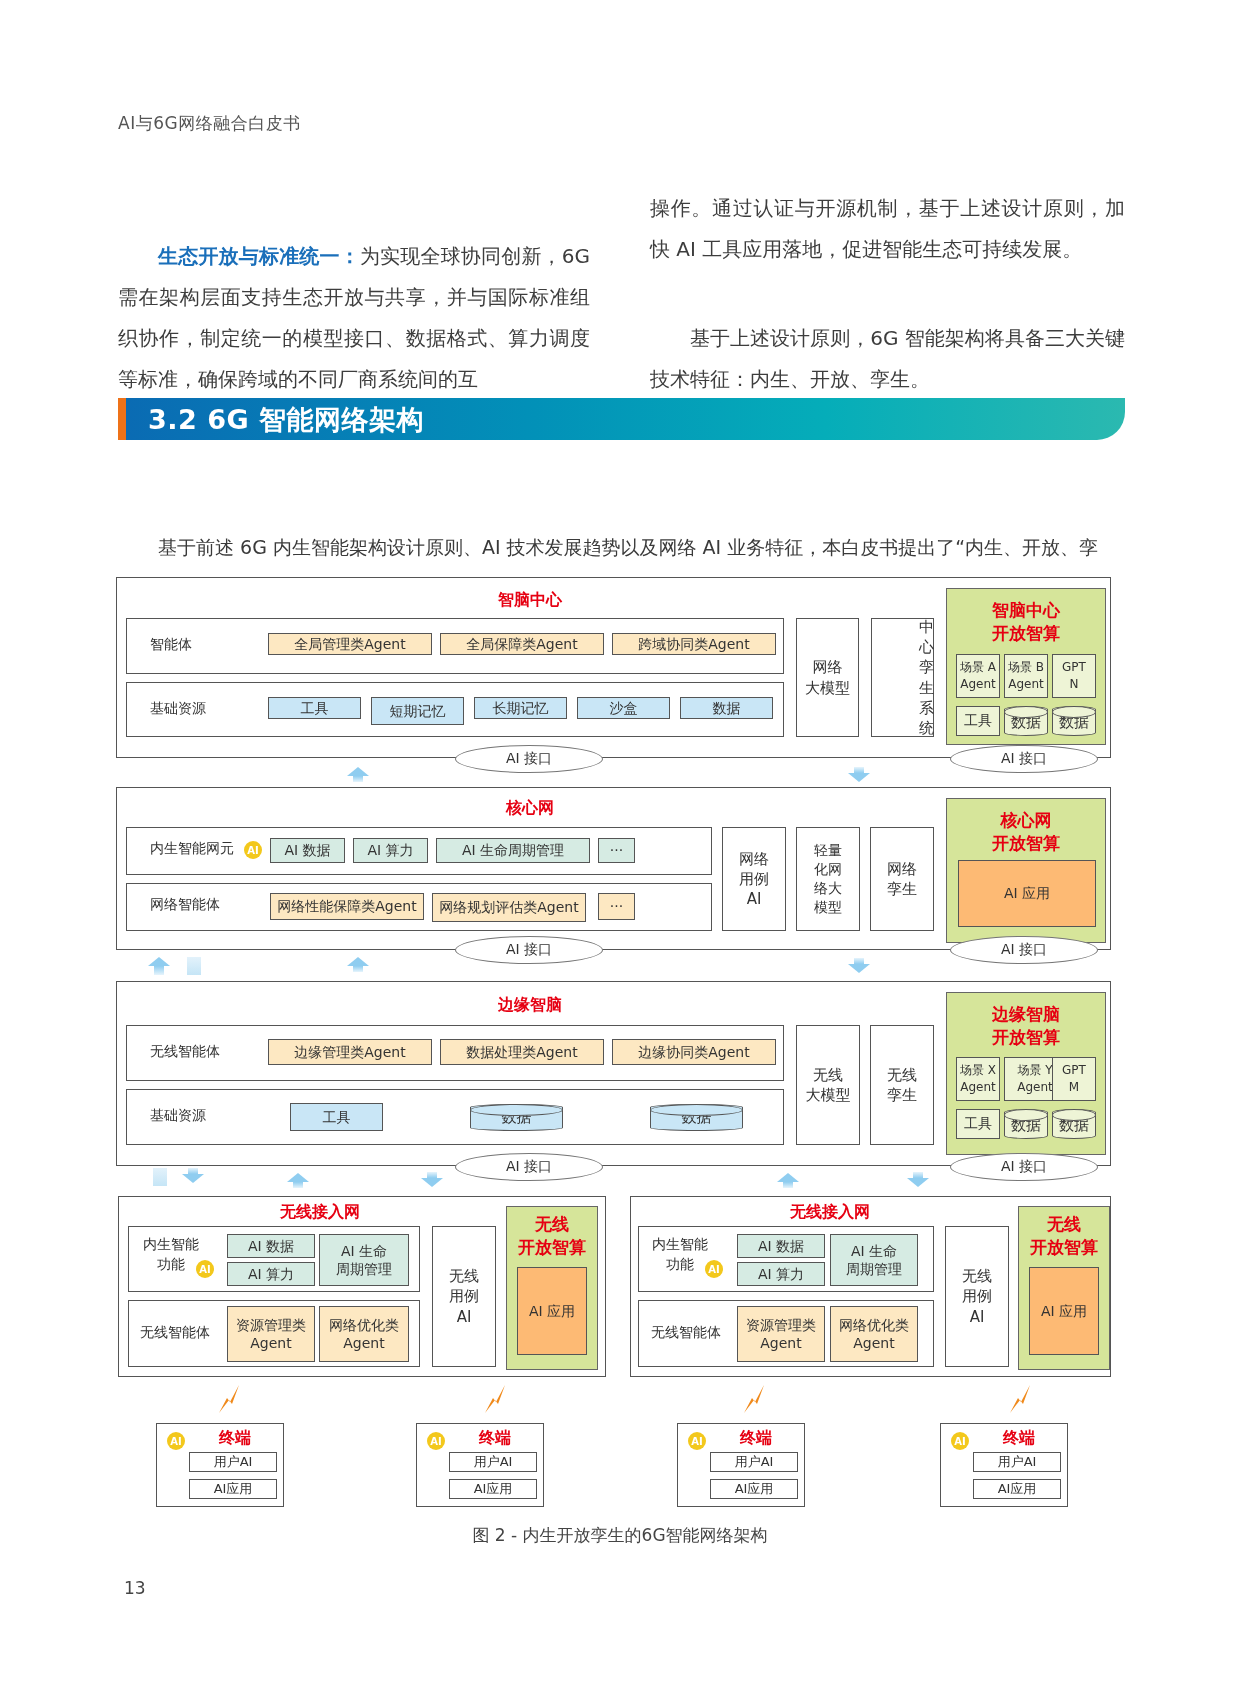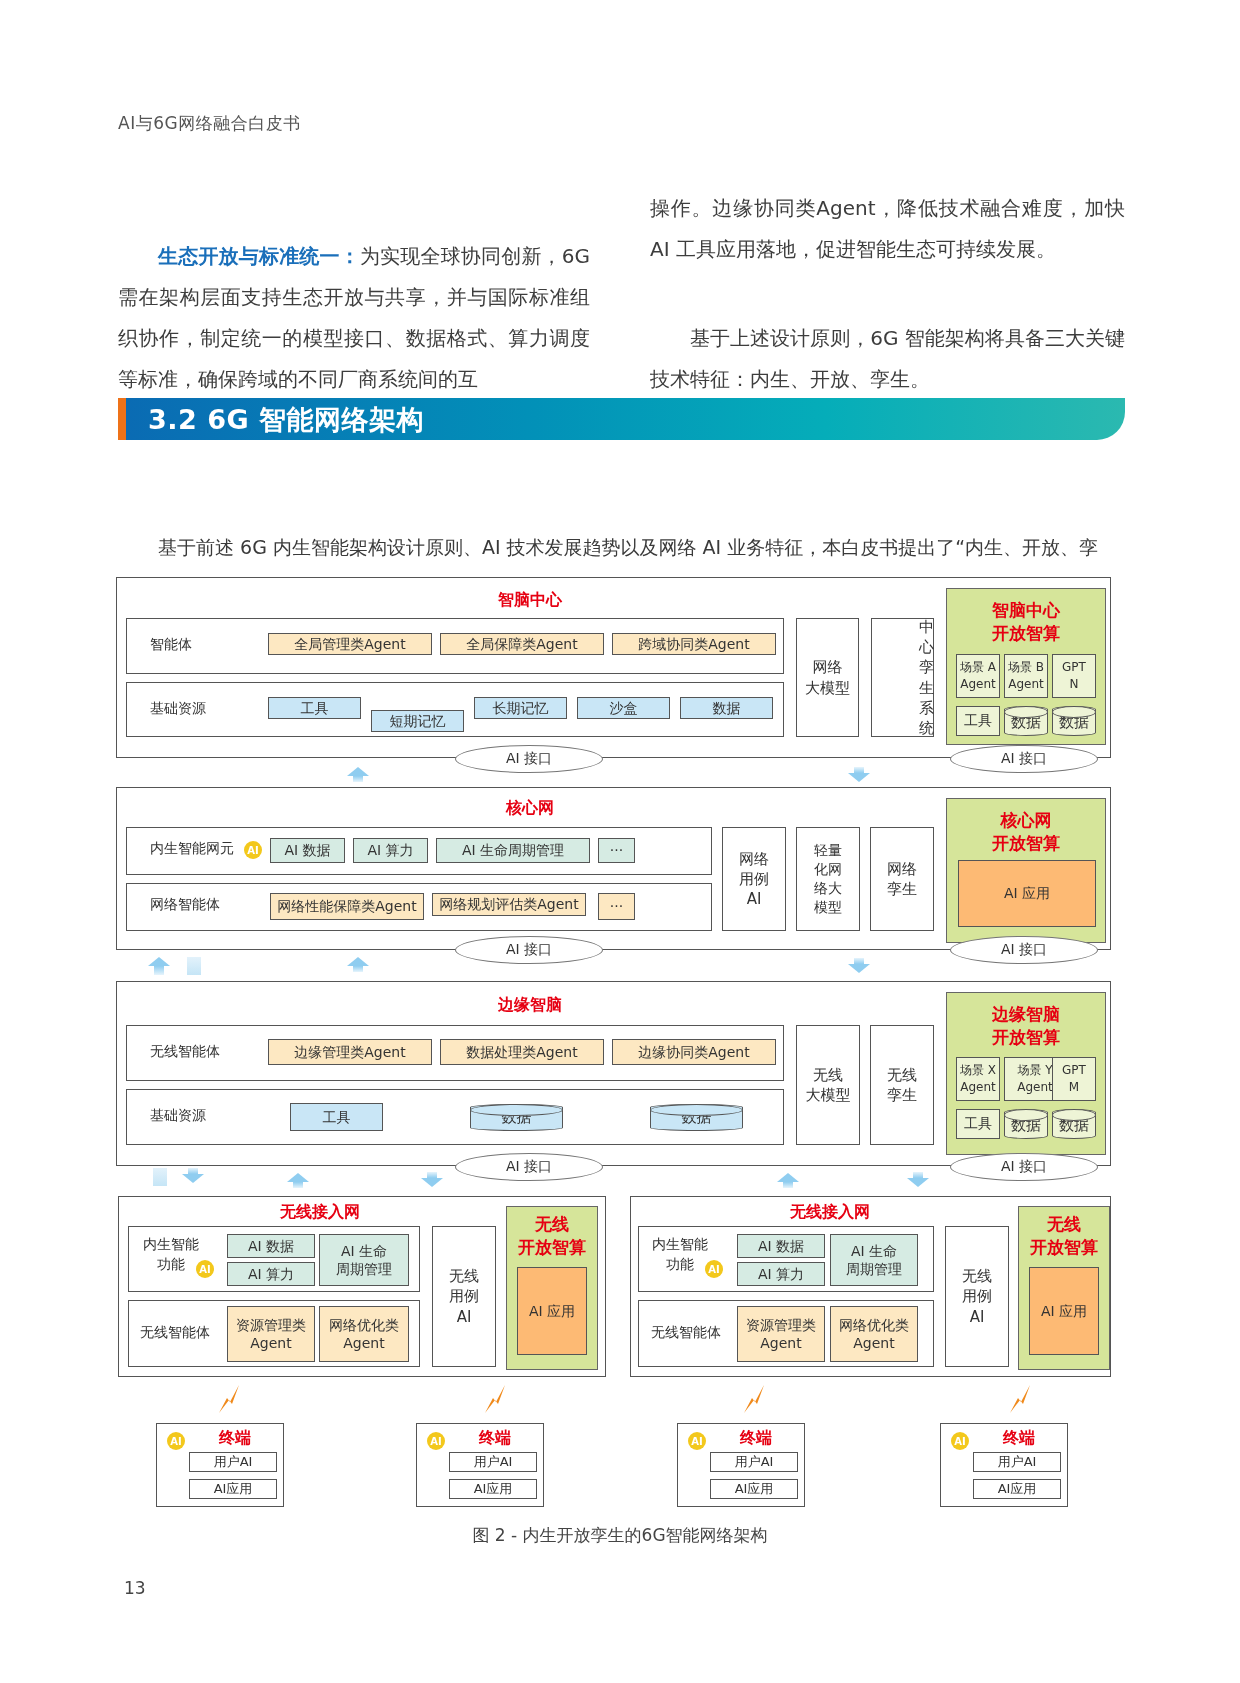--- a/index.html
+++ b/index.html
@@ -52,21 +52,21 @@
 </style>
 </head>
 <body>
 
 <div class="abs running-header">AI与6G网络融合白皮书</div>
 
 <div class="abs para col-left indent">
   <span class="lead">生态开放与标准统一：</span><span>为实现全球协同创新，6G 需在架构层面支持生态开放与共享，并与国际标准组织协作，制定统一的模型接口、数据格式、算力调度等标准，确保跨域的不同厂商系统间的互</span>
 </div>
 <div class="abs para col-right">
-  <div>操作。边缘协同类Agent，降低技术融合难度，加快 AI 工具应用落地，促进智能生态可持续发展。</div>
+  <div>操作。通过认证与开源机制，基于上述设计原则，加快 AI 工具应用落地，促进智能生态可持续发展。</div>
   <div class="indent">基于上述设计原则，6G 智能架构将具备三大关键技术特征：内生、开放、孪生。</div>
 </div>
 
 <div class="abs section-bar">
   <div class="section-title">3.2 6G 智能网络架构</div>
 </div>
 
 <div class="abs intro indent">基于前述 6G 内生智能架构设计原则、AI 技术发展趋势以及网络 AI 业务特征，本白皮书提出了“内生、开放、孪生”的 6G 智能网络架构。</div>
 
 <div class="abs" style="left:0;top:0;width:1240px;height:1683px;pointer-events:none;">
@@ -74,21 +74,21 @@
   <div class="box" style="left:116px;top:577px;width:995px;height:181px;"></div>
   <div class="layer-title" style="left:430px;top:590px;width:200px;">智脑中心</div>
   <div class="box" style="left:126px;top:618px;width:658px;height:56px;"></div>
   <div class="row-label" style="left:150px;top:636px;">智能体</div>
   <div class="chip agent" style="left:268px;top:633px;width:164px;height:22px;">全局管理类Agent</div>
   <div class="chip agent" style="left:440px;top:633px;width:164px;height:22px;">全局保障类Agent</div>
   <div class="chip agent" style="left:612px;top:633px;width:164px;height:22px;">跨域协同类Agent</div>
   <div class="box" style="left:126px;top:682px;width:658px;height:55px;"></div>
   <div class="row-label" style="left:150px;top:700px;">基础资源</div>
   <div class="chip res" style="left:268px;top:697px;width:93px;height:22px;">工具</div>
-  <div class="chip res" style="left:371px;top:697px;width:93px;height:22px;margin-top:13px;">短期记忆</div>
+  <div class="chip res" style="left:371px;top:697px;width:93px;height:28px;">短期记忆</div>
   <div class="chip res" style="left:474px;top:697px;width:93px;height:22px;">长期记忆</div>
   <div class="chip res" style="left:577px;top:697px;width:93px;height:22px;">沙盒</div>
   <div class="chip res" style="left:680px;top:697px;width:93px;height:22px;">数据</div>
   <div class="vcol" style="left:796px;top:618px;width:63px;height:119px;white-space:pre-line;">网络
 大模型</div>
   <div class="vcol" style="left:871px;top:618px;width:63px;height:119px;white-space:pre-line;padding-left:48px;">中心
 孪生
 系统</div>
   <div class="box green" style="left:946px;top:588px;width:160px;height:157px;">
     <div class="green-title" style="top:10px;white-space:pre-line;">智脑中心
@@ -116,21 +116,21 @@
   <div class="box" style="left:126px;top:827px;width:586px;height:48px;"></div>
   <div class="row-label" style="left:150px;top:840px;">内生智能网元</div>
   <div class="ai-badge" style="left:244px;top:841px;">AI</div>
   <div class="chip ai-chip" style="left:270px;top:838px;width:75px;height:25px;">AI 数据</div>
   <div class="chip ai-chip" style="left:353px;top:838px;width:75px;height:25px;">AI 算力</div>
   <div class="chip ai-chip" style="left:436px;top:838px;width:154px;height:25px;">AI 生命周期管理</div>
   <div class="chip ai-chip" style="left:598px;top:838px;width:37px;height:25px;">···</div>
   <div class="box" style="left:126px;top:883px;width:586px;height:48px;"></div>
   <div class="row-label" style="left:150px;top:896px;">网络智能体</div>
   <div class="chip agent" style="left:270px;top:893px;width:154px;height:27px;">网络性能保障类Agent</div>
-  <div class="chip agent" style="left:432px;top:893px;width:154px;height:23px;">网络规划评估类Agent</div>
+  <div class="chip agent" style="left:432px;top:893px;width:154px;height:29px;">网络规划评估类Agent</div>
   <div class="chip agent" style="left:598px;top:893px;width:37px;height:27px;">···</div>
   <div class="vcol" style="left:722px;top:827px;width:64px;height:104px;white-space:pre-line;">网络
 用例
 AI</div>
   <div class="vcol" style="left:796px;top:827px;width:64px;height:104px;white-space:pre-line;font-size:14px;">轻量
 化网
 络大
 模型</div>
   <div class="vcol" style="left:870px;top:827px;width:64px;height:104px;white-space:pre-line;">网络
 孪生</div>

